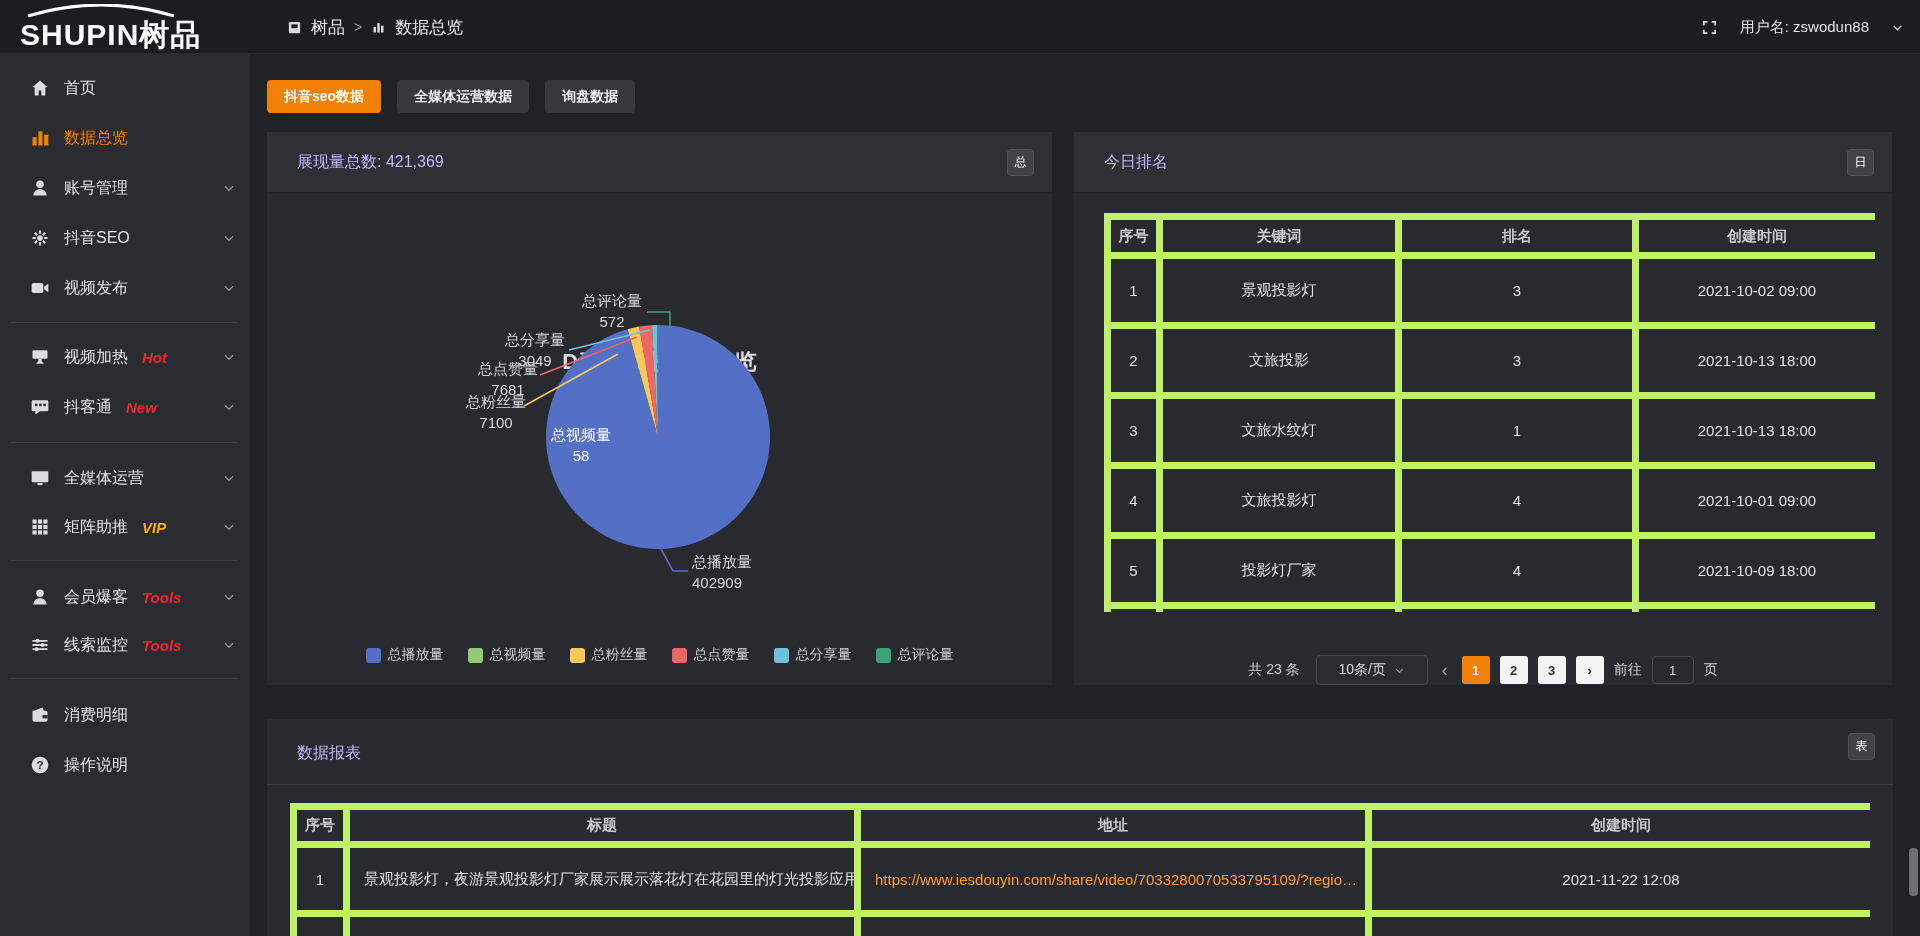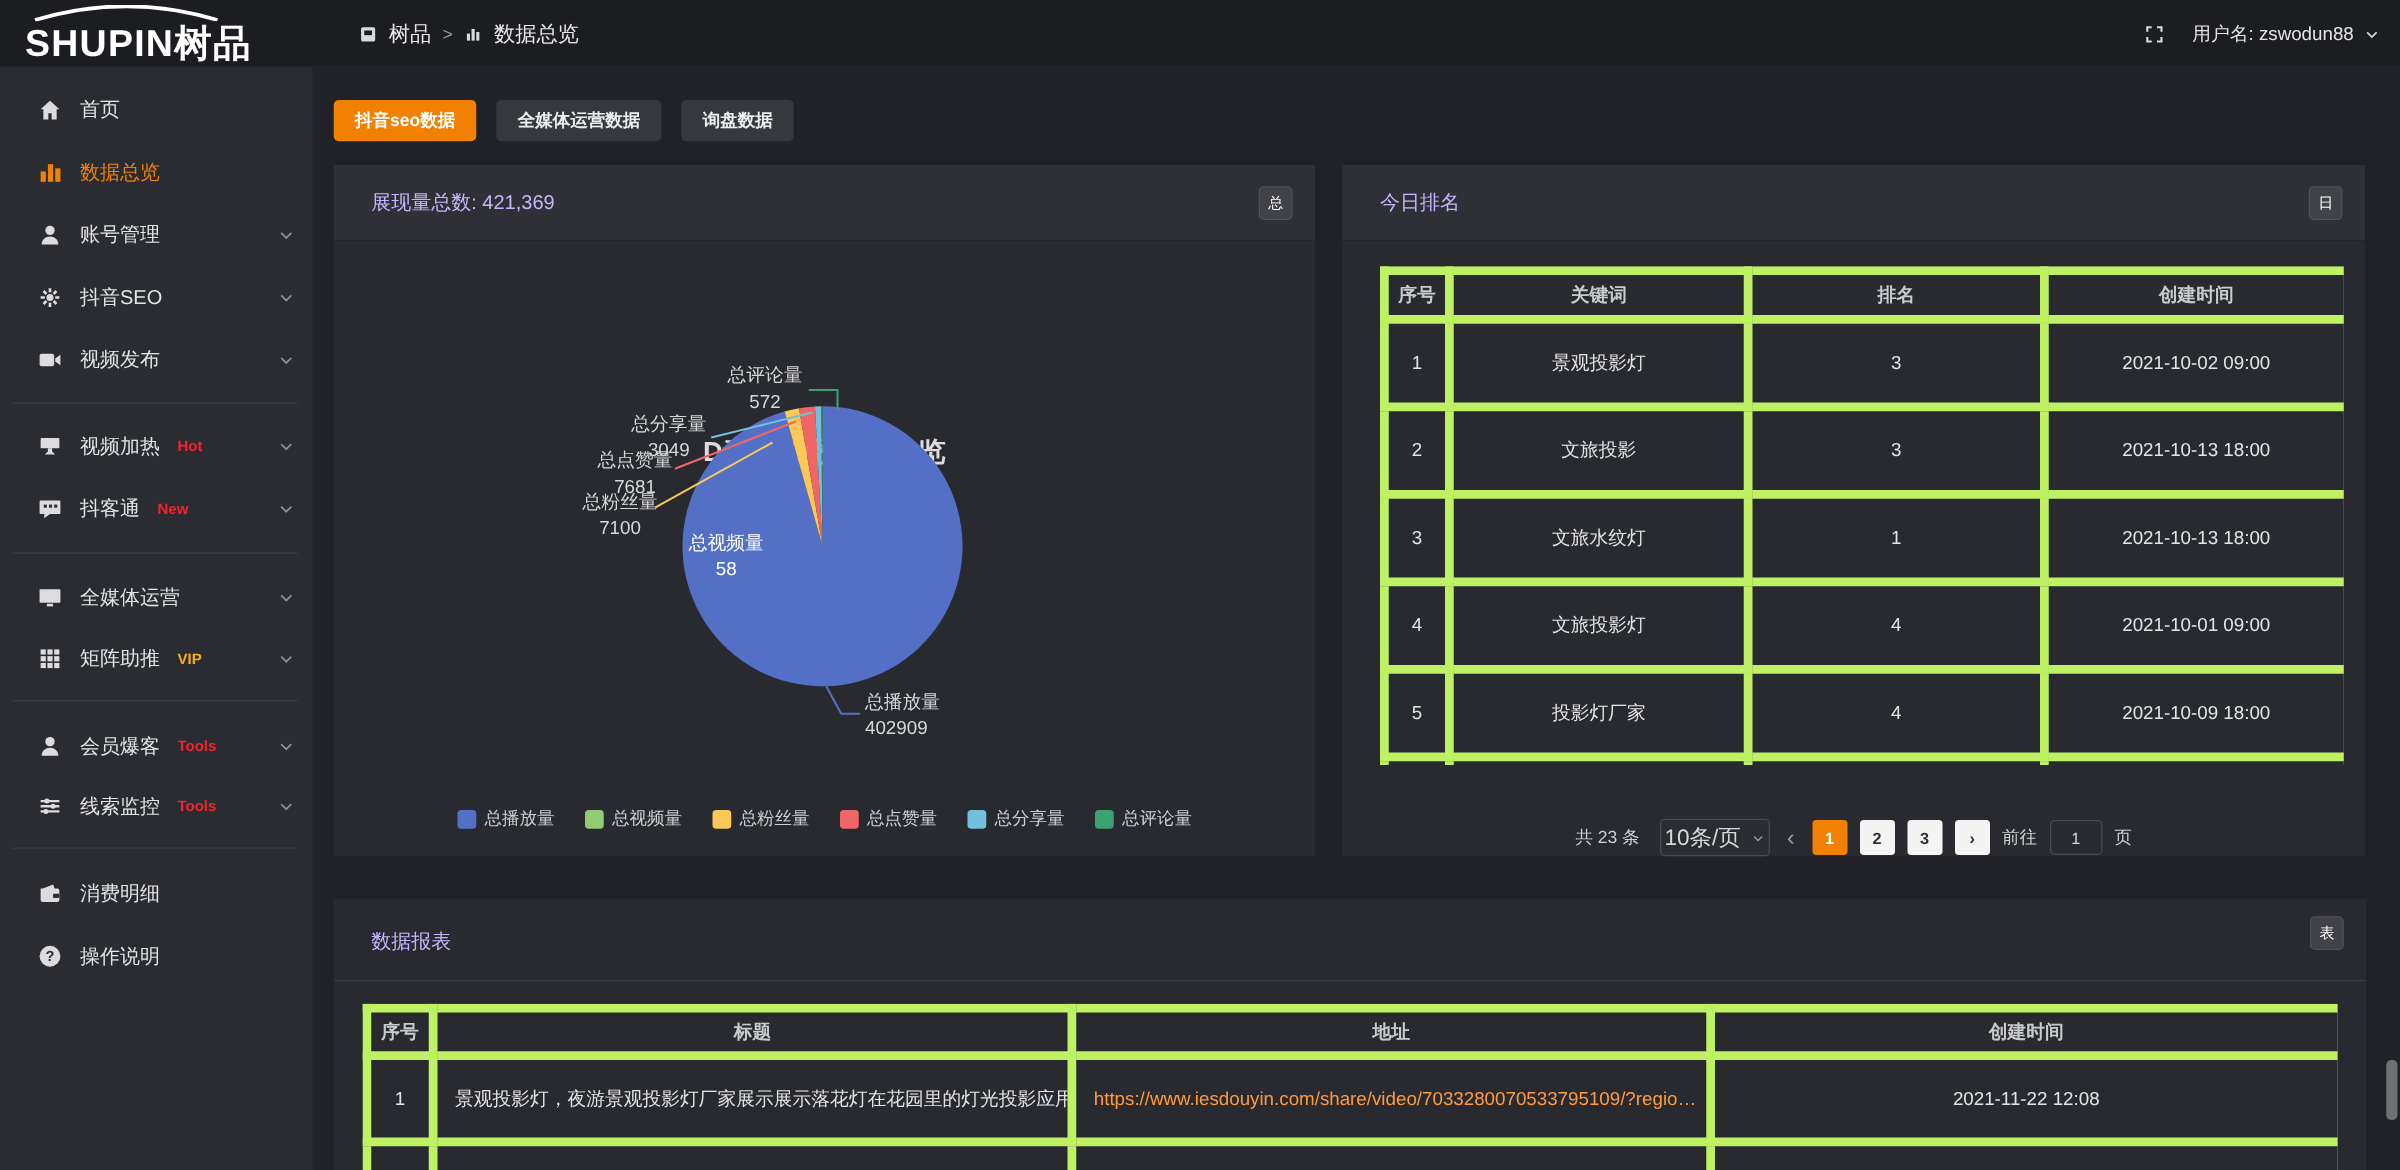--- a/index.html
+++ b/index.html
@@ -8,28 +8,28 @@
   #app { position:relative; width:1920px; height:936px; background:#212227; overflow:hidden; }
 
   
   .topbar { position:absolute; left:0; top:0; width:1920px; height:54px; background:#1c1d21; border-bottom:1px solid #2a2b30; z-index:5; }
   .logo { position:absolute; left:20px; top:3px; width:215px; height:50px; color:#fff; }
   .logo-arc { position:absolute; left:2px; top:1px; }
   .logo-text { position:absolute; left:0; top:12px; font-size:30px; font-weight:bold; letter-spacing:1px; white-space:nowrap; }
   .crumbs { position:absolute; left:287px; top:0; height:54px; display:flex; align-items:center; gap:9px; color:#e8e8ea; font-size:17px; }
   .crumb-sep { color:#9a9b9f; font-size:14px; }
   .topbar-right { position:absolute; right:16px; top:0; height:54px; display:flex; align-items:center; gap:22px; color:#e4e4e6; font-size:15px; }
-  .userbox { display:flex; align-items:center; gap:8px; cursor:pointer;text-align:center; }
+  .userbox { display:flex; align-items:center; gap:22px; cursor:pointer;text-align:center; }
 
   
   .sidebar { position:absolute; left:0; top:54px; width:250px; height:882px; background:#2b2c31;padding-left:32px; }
   .side-item { position:absolute; left:0; width:250px; height:40px; display:flex; align-items:center; color:#e2e3e5; font-size:16px; cursor:pointer; }
   .side-item .s-icon { width:20px; height:20px; margin-left:30px; margin-right:14px; flex:0 0 auto; color:#dcdcde; }
   .side-item.active, .side-item.active .s-icon { color:#f28001; }
-  .badge { font-size:12px; font-weight:bold; margin-left:14px; }
+  .badge { font-size:15px; font-weight:bold; font-style:italic; margin-left:14px; }
   .badge-red { color:#f5222d; }
   .badge-orange { color:#faad14; }
   .side-chev { position:absolute; right:14px; color:#8e8f93; }
   .side-div { position:absolute; left:10px; width:228px; height:1px; background:#3b3c41; }
 
   
   .tabs { position:absolute; left:267px; top:80px; display:flex; gap:16px; }
   .tab { height:33px; padding:0 17px; border-radius:4px; background:#37383d; color:#eceded; font-size:14px; font-weight:bold; display:flex; align-items:center; cursor:pointer; }
   .tab.active { background:#f28001; color:#fff; }
 
@@ -61,21 +61,21 @@
   
   #report-panel { left:267px; top:719px; width:1626px; height:217px; }
   .report-div { position:absolute; left:0; top:65px; width:100%; height:1px; background:#3a3b40; }
   .report-wrap { position:absolute; left:23px; top:84px; width:1580px; height:133px; overflow:hidden; }
   .cell-left { text-align:left !important; padding:0 14px; }
   .link { color:#ff9a3d; cursor:pointer; }
 
   
   .pager { position:absolute; left:0; top:524px; width:100%; height:28px; display:flex; justify-content:center; align-items:center; gap:10px; color:#cfd0d3; font-size:14px; }
   .pager .total { margin-right:6px; }
-  .size-select { width:88px; height:30px; background:#2b2c31; border:1px solid #4a4b50; border-radius:4px; display:flex; align-items:center; justify-content:center; gap:8px; color:#d6d7d9; font-size:18px; cursor:pointer; }
+  .size-select { width:112px; height:30px; background:#2b2c31; border:1px solid #4a4b50; border-radius:4px; display:flex; align-items:center; justify-content:center; gap:8px; color:#d6d7d9; font-size:14px; cursor:pointer; }
   .pg-arrow { color:#a3a4a8; font-size:18px; padding:0 4px; cursor:pointer; }
   .pg-btn { min-width:28px; height:28px; border-radius:3px; background:#f4f4f5; color:#303133; font-size:13px; font-weight:bold; display:flex; align-items:center; justify-content:center; cursor:pointer; }
   .pg-btn.active { background:#f28001; color:#fff; }
   .goto-input { width:42px; height:28px; background:transparent; border:1px solid #4a4b50; border-radius:4px; color:#d6d7d9; text-align:center; font-size:13px; }
 
   
   .scrollbar { position:absolute; right:2px; top:54px; width:9px; height:882px; }
   .scroll-thumb { position:absolute; left:0; top:794px; width:9px; height:48px; background:#6f7074; border-radius:4px; }
 
   svg.ic { display:block; }

